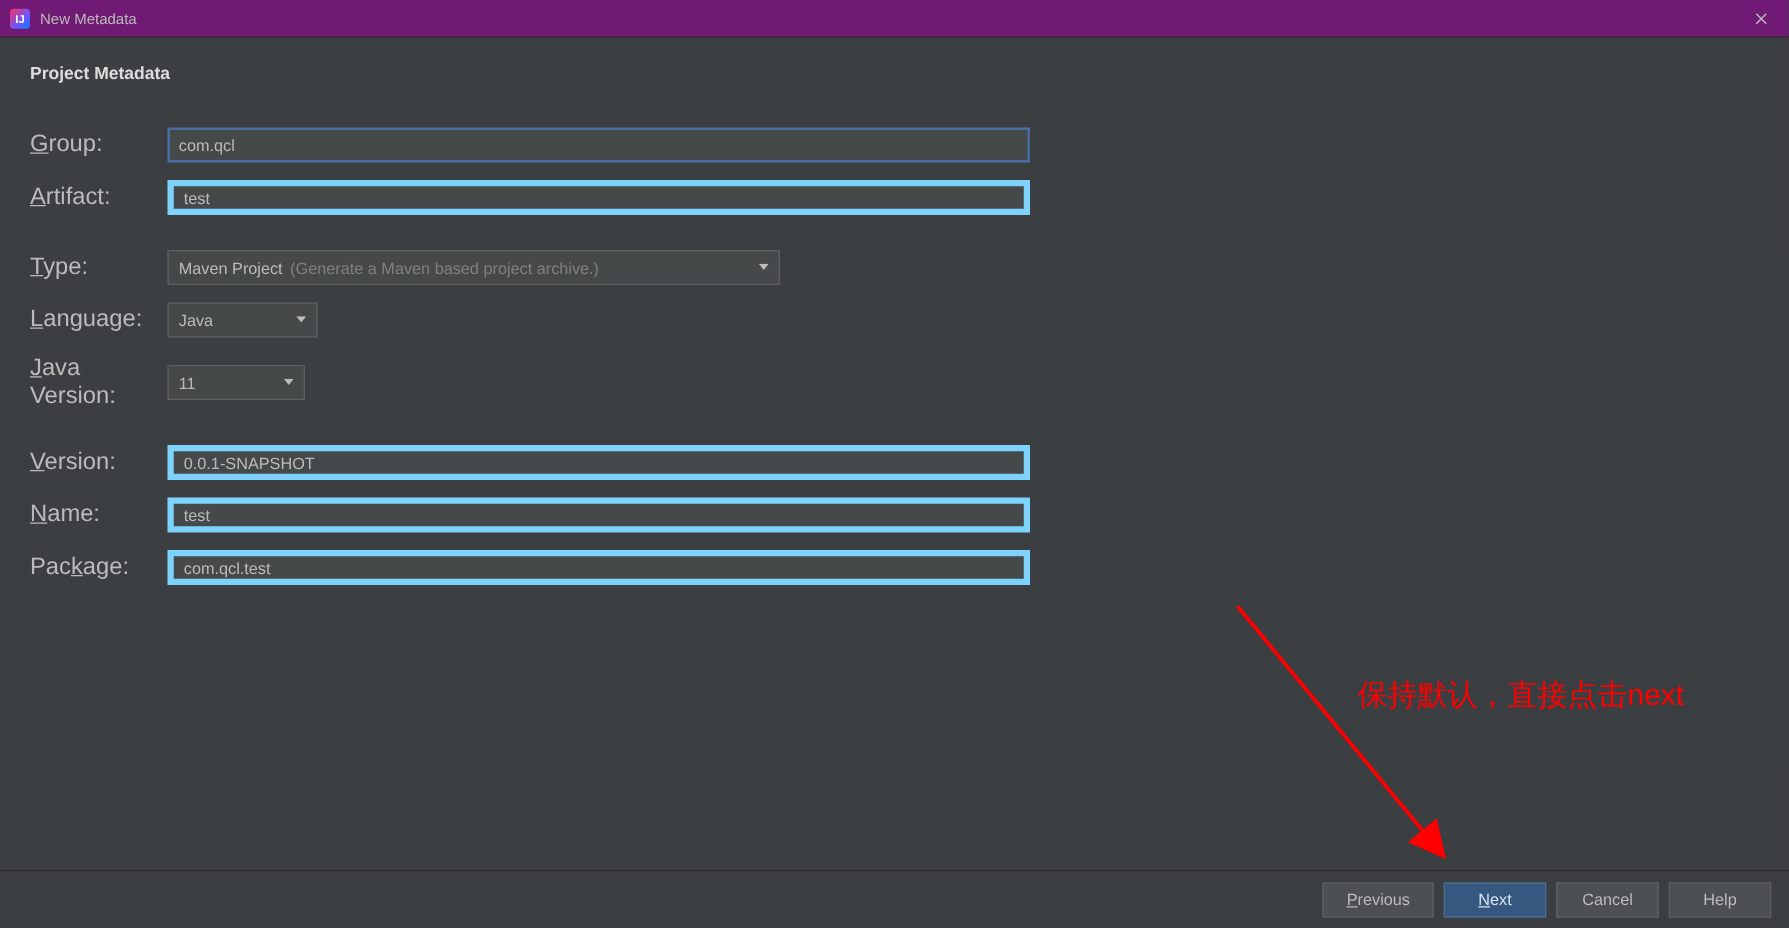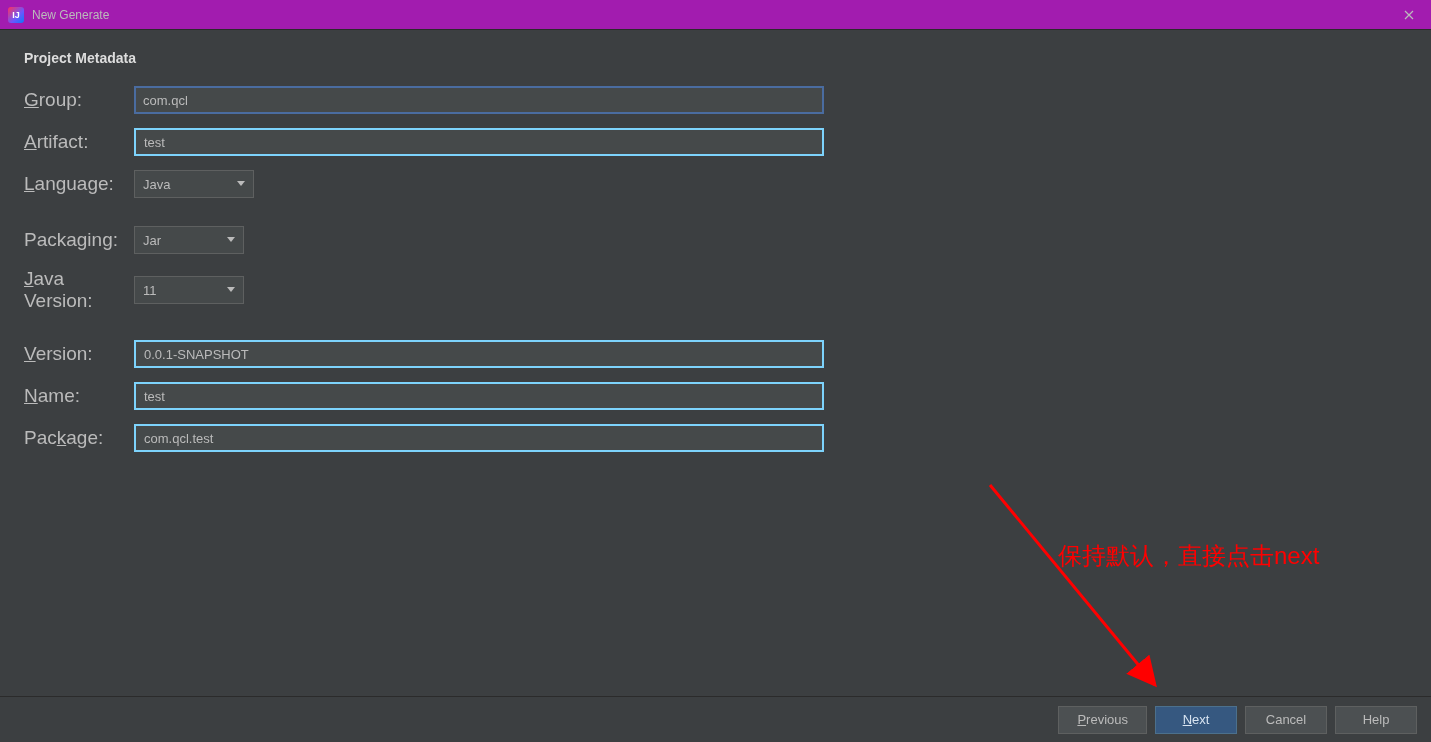--- a/index.html
+++ b/index.html
@@ -8,21 +8,21 @@
     height: 742px;
     background: #3c3f41;
     font-family: "Segoe UI", Arial, sans-serif;
     font-size: 13px;
     color: #bbbbbb;
     overflow: hidden;
     position: relative;
   }
   .titlebar {
     height: 30px;
-    background: #a21caf;
+    background: #701a75;
     border-bottom: 1px solid #2b2b2b;
     display: flex;
     align-items: center;
     padding: 0 8px;
     position: relative;
   }
   .titlebar .app-icon {
     width: 16px;
     height: 16px;
     margin-right: 8px;
@@ -41,38 +41,38 @@
   }
   .content {
     padding: 20px 24px;
     position: relative;
     height: calc(100% - 30px - 46px);
   }
   .section-title {
     color: #dddddd;
     font-weight: 600;
     font-size: 14px;
-    margin-bottom: 20px;
+    margin-bottom: 36px;
   }
   .form-row {
     display: flex;
     align-items: center;
     margin-bottom: 14px;
   }
   .form-row.gap { margin-top: 28px; }
   .form-label {
     width: 110px;
     color: #bbbbbb;
     font-size: 19px;
   }
   .form-label .u { text-decoration: underline; }
   .text-input {
     height: 28px;
     background: #45494a;
-    border: 2px solid #7dd3fc;
+    border: 5px solid #7dd3fc;
     color: #bbbbbb;
     padding: 0 8px;
     font-size: 13px;
     font-family: inherit;
     outline: none;
   }
   .text-input.focused {
     border: 2px solid #4a6ca0;
     padding: 0 7px;
   }
@@ -139,65 +139,66 @@
     font-weight: 400;
     pointer-events: none;
     white-space: nowrap;
   }
 </style>
 </head>
 <body>
 
 <div class="titlebar">
   <div class="app-icon">IJ</div>
-  <div class="title">New Generate</div>
+  <div class="title">New Metadata</div>
   <div class="close">
     <svg width="10" height="10" viewBox="0 0 10 10">
         <path d="M1 1 L9 9 M9 1 L1 9" stroke="#bbbbbb" stroke-width="1.2"></path>
       </svg>
   </div>
 </div>
 
 <div class="content">
   <div class="section-title">Project Metadata</div>
 
   <div class="form-row">
     <div class="form-label"><span class="u">G</span>roup:</div>
     <input class="text-input wide focused" value="com.qcl" style="">
   </div>
 
   <div class="form-row">
     <div class="form-label"><span class="u">A</span>rtifact:</div>
     <input class="text-input wide" value="test" style="">
   </div>
 
+  <div class="form-row gap">
+    <div class="form-label"><span class="u">T</span>ype:</div>
+    <div class="select w-type">
+      <span>Maven Project</span>
+      <span class="hint">(Generate a Maven based project archive.)</span>
+      <span class="arrow">
+          <svg width="8" height="6">
+            <path d="M0 0 L4 5 L8 0 Z" fill="#bbbbbb"></path>
+          </svg>
+        </span>
+    </div>
+  </div>
 
   <div class="form-row">
     <div class="form-label"><span class="u">L</span>anguage:</div>
     <div class="select w-small">
       <span>Java</span>
       <span class="arrow">
           <svg width="8" height="6">
             <path d="M0 0 L4 5 L8 0 Z" fill="#bbbbbb"></path>
           </svg>
         </span>
     </div>
   </div>
 
-  <div class="form-row gap">
-    <div class="form-label">Packaging:</div>
-    <div class="select w-pkg">
-      <span>Jar</span>
-      <span class="arrow">
-          <svg width="8" height="6">
-            <path d="M0 0 L4 5 L8 0 Z" fill="#bbbbbb"></path>
-          </svg>
-        </span>
-    </div>
-  </div>
 
   <div class="form-row">
     <div class="form-label"><span class="u">J</span>ava Version:</div>
     <div class="select w-pkg">
       <span>11</span>
       <span class="arrow">
           <svg width="8" height="6">
             <path d="M0 0 L4 5 L8 0 Z" fill="#bbbbbb"></path>
           </svg>
         </span>
@@ -229,13 +230,13 @@
 </div>
 
 <svg class="annotation-arrow" style="left:960px; top:470px;" width="220" height="230">
   <defs>
     <marker id="ah" markerWidth="12" markerHeight="12" refX="9" refY="5" orient="auto">
       <path d="M0,0 L10,5 L0,10 Z" fill="#ff0000"></path>
     </marker>
   </defs>
   <line x1="30" y1="15" x2="195" y2="215" stroke="#ff0000" stroke-width="3" marker-end="url(#ah)"></line>
 </svg>
-<div class="annotation-text" style="left:1058px; top:540px;">保持默认，直接点击next</div>
+<div class="annotation-text" style="left:1086px; top:540px;">保持默认，直接点击next</div>
 
 </body></html>

